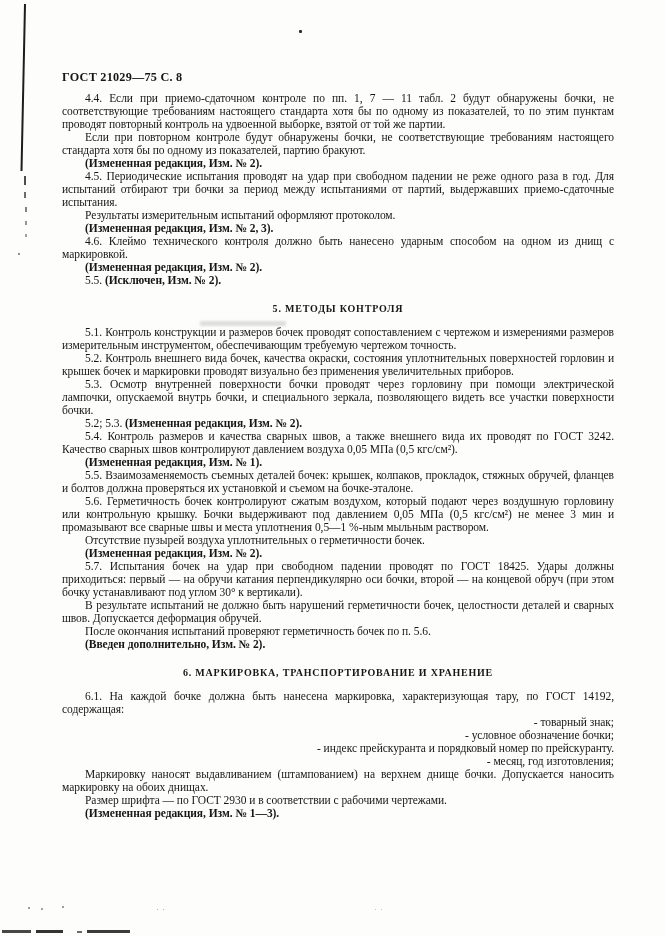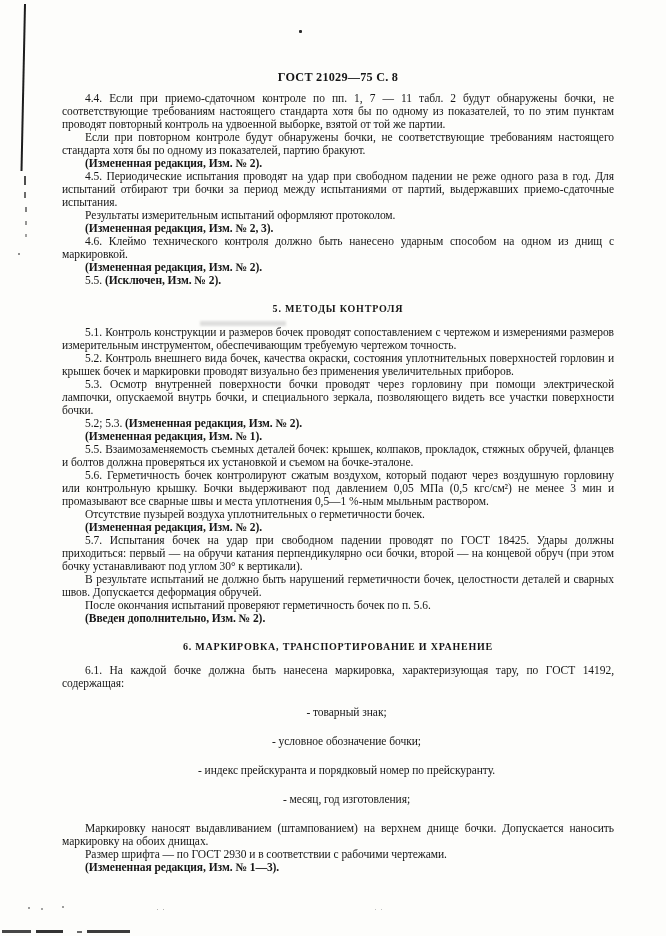--- a/index.html
+++ b/index.html
@@ -5,31 +5,31 @@
   html,body{margin:0;padding:0}
   body{
     width:666px;height:936px;position:relative;overflow:hidden;
     background:#fdfdfb;
     font-family:"Liberation Serif", serif;
     color:#161616;
   }
   .page{position:absolute;inset:0}
   .doc-header{
     position:absolute;top:70px;left:62px;width:552px;
-    text-align:center;font-weight:700;font-size:12.2px;letter-spacing:.25px;
+    text-align:left;font-weight:700;font-size:12.2px;letter-spacing:.25px;
     white-space:nowrap;
   }
   .content{
     position:absolute;top:92px;left:62px;width:552px;
     font-size:11.5px;line-height:13px;text-align:justify;
     letter-spacing:-0.05px;
   }
   .para{margin:0;text-indent:23px}
   .rev{margin:0;text-indent:23px;font-weight:700;text-align:left}
-  .item{margin:16px;text-indent:17px;text-align:center}
+  .item{margin:0;text-indent:17px;text-align:right}
   .h{
     margin:15px 0 11px;font-weight:700;font-size:10px;
     text-align:center;text-indent:0;letter-spacing:.8px;
   }
   .b{font-weight:700}
 
   
   .vline{
     position:absolute;left:24px;top:4px;width:1.8px;height:167px;
     background:#1d1d1d;transform:rotate(1.2deg);transform-origin:top center;
@@ -98,20 +98,21 @@
     <p class="para">4.6. Клеймо технического контроля должно быть нанесено ударным способом на одном из днищ с маркировкой.</p>
     <p class="rev">(Измененная редакция, Изм. № 2).</p>
     <p class="para"><span>5.5. </span><span class="b">(Исключен, Изм. № 2).</span></p>
 
     <p class="h">5. МЕТОДЫ КОНТРОЛЯ</p>
 
     <p class="para">5.1. Контроль конструкции и размеров бочек проводят сопоставлением с чертежом и измерениями размеров измерительным инструментом, обеспечивающим требуемую чертежом точность.</p>
     <p class="para">5.2. Контроль внешнего вида бочек, качества окраски, состояния уплотнительных поверхностей горловин и крышек бочек и маркировки проводят визуально без применения увеличительных приборов.</p>
     <p class="para">5.3. Осмотр внутренней поверхности бочки проводят через горловину при помощи электрической лампочки, опускаемой внутрь бочки, и специального зеркала, позволяющего видеть все участки поверхности бочки.</p>
     <p class="para"><span>5.2; 5.3. </span><span class="b">(Измененная редакция, Изм. № 2).</span></p>
+    <p class="para">5.4. Контроль размеров и качества сварных швов, а также внешнего вида их проводят по ГОСТ 3242. Качество сварных швов контролируют давлением воздуха 0,05 МПа (0,5 кгс/см²).</p>
     <p class="rev">(Измененная редакция, Изм. № 1).</p>
     <p class="para">5.5. Взаимозаменяемость съемных деталей бочек: крышек, колпаков, прокладок, стяжных обручей, фланцев и болтов должна проверяться их установкой и съемом на бочке-эталоне.</p>
     <p class="para">5.6. Герметичность бочек контролируют сжатым воздухом, который подают через воздушную горловину или контрольную крышку. Бочки выдерживают под давлением 0,05 МПа (0,5 кгс/см²) не менее 3 мин и промазывают все сварные швы и места уплотнения 0,5—1 %-ным мыльным раствором.</p>
     <p class="para">Отсутствие пузырей воздуха уплотнительных о герметичности бочек.</p>
     <p class="rev">(Измененная редакция, Изм. № 2).</p>
     <p class="para">5.7. Испытания бочек на удар при свободном падении проводят по ГОСТ 18425. Удары должны приходиться: первый — на обручи катания перпендикулярно оси бочки, второй — на концевой обруч (при этом бочку устанавливают под углом 30° к вертикали).</p>
     <p class="para">В результате испытаний не должно быть нарушений герметичности бочек, целостности деталей и сварных швов. Допускается деформация обручей.</p>
     <p class="para">После окончания испытаний проверяют герметичность бочек по п. 5.6.</p>
     <p class="rev">(Введен дополнительно, Изм. № 2).</p>
 

